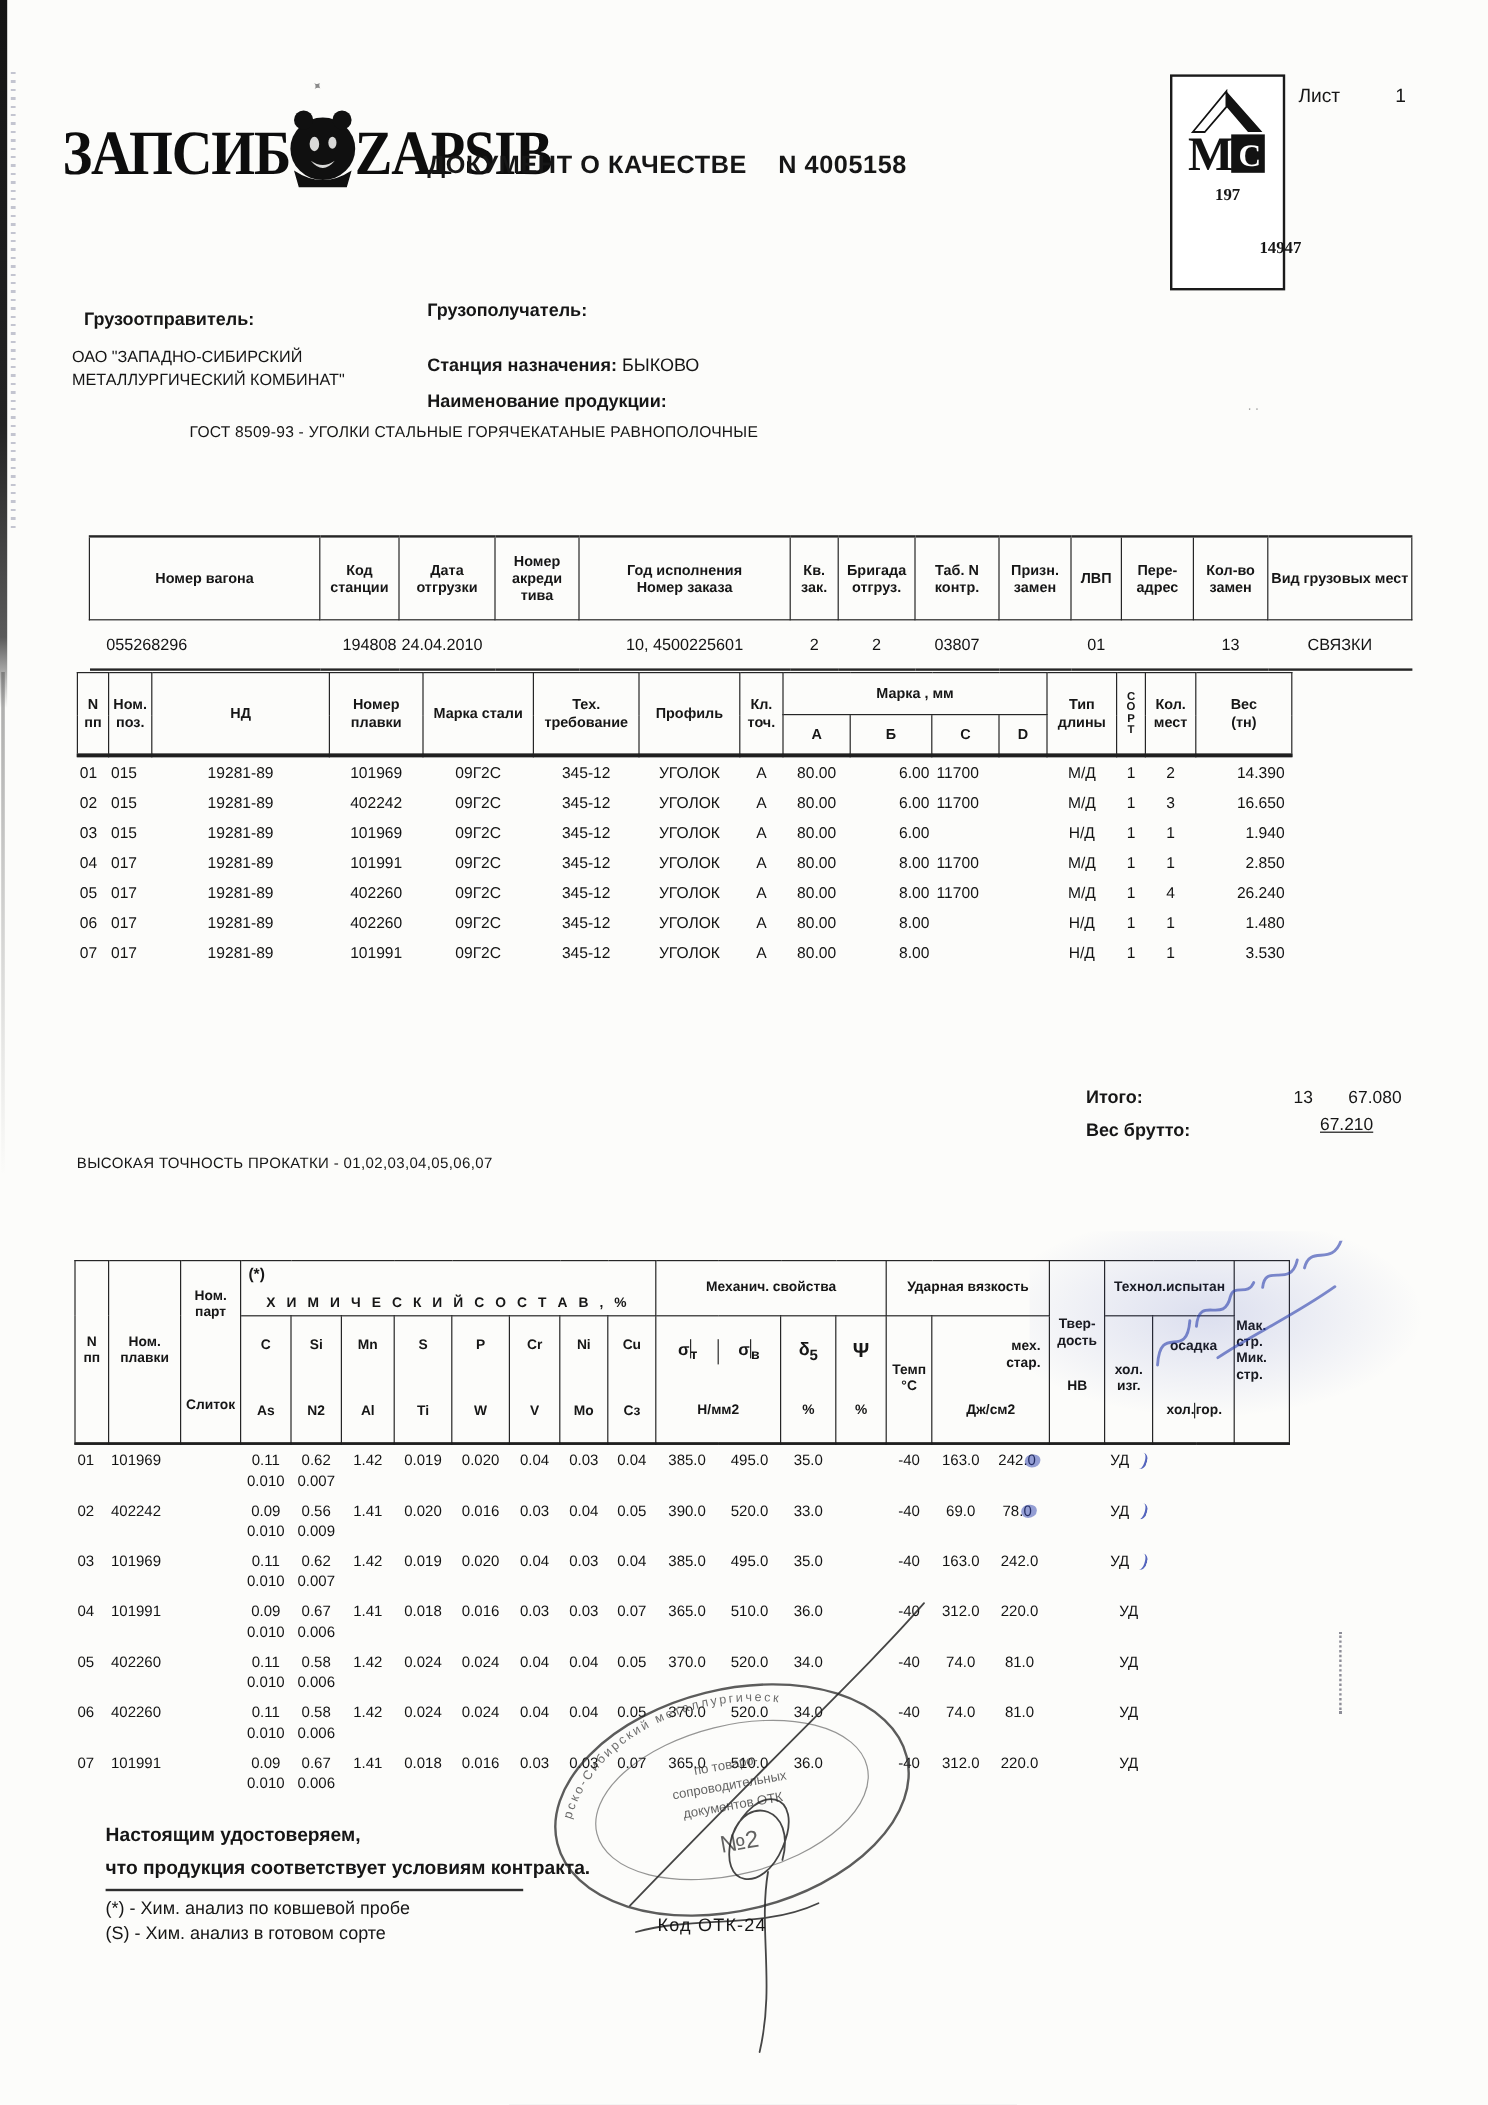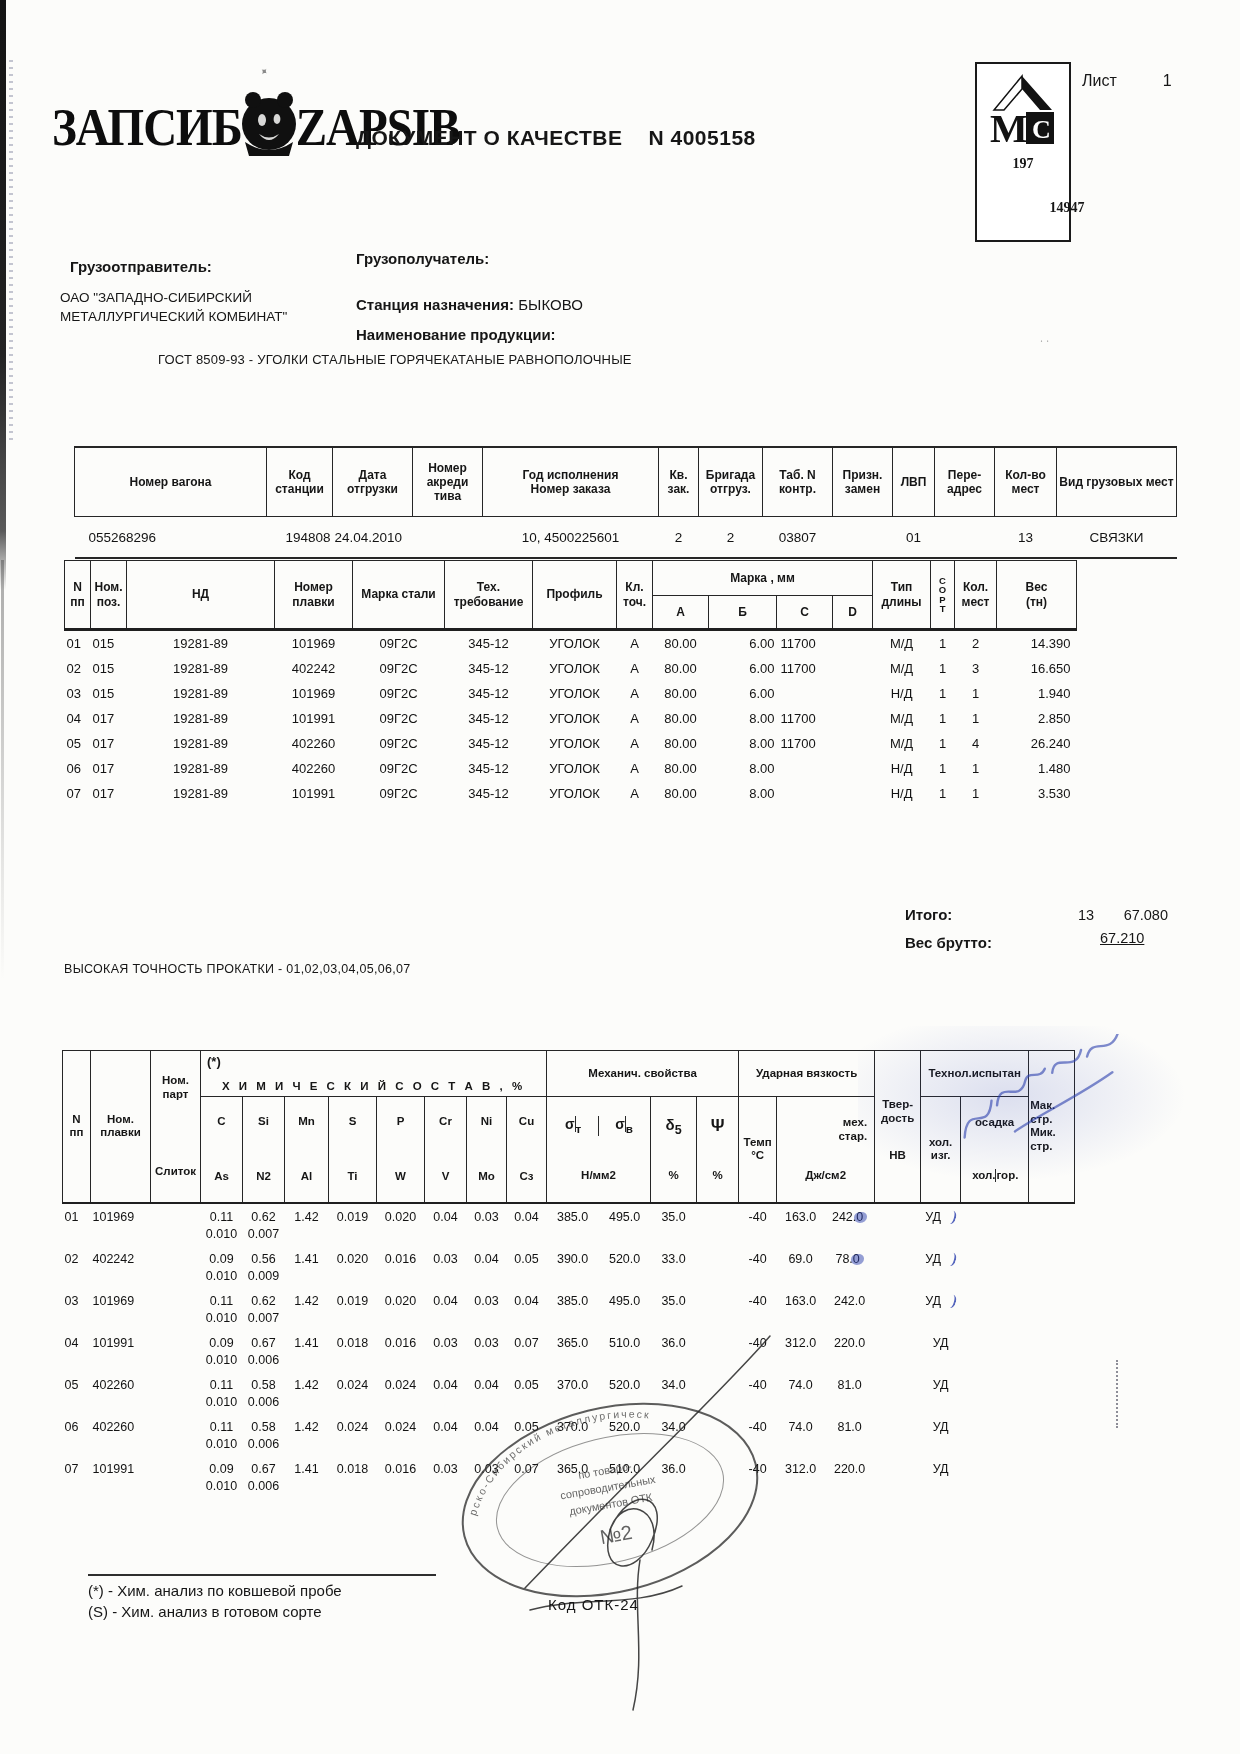--- a/index.html
+++ b/index.html
@@ -188,21 +188,21 @@
           <th>Бригада
 отгруз.</th>
           <th>Таб. N
 контр.</th>
           <th>Призн.
 замен</th>
           <th>ЛВП</th>
           <th>Пере-
 адрес</th>
           <th>Кол-во
-мест</th>
+замен</th>
           <th>Вид грузовых мест</th>
         </tr>
       </thead>
     <tbody id="wagon-body">
         <tr>
           <td class="al pl14">055268296</td>
           <td class="ar">194808</td>
           <td class="al">24.04.2010</td>
           <td class="ac"></td>
           <td class="ac">10, 4500225601</td>
@@ -853,20 +853,22 @@
     <g fill="none" stroke="rgba(43,63,174,.6)" stroke-width="2.4" stroke-linecap="round" transform="rotate(-16 105 60)">
       <path d="M10 78 C 22 44, 34 82, 46 50"></path>
       <path d="M50 56 C 60 30, 72 62, 84 40 C 90 30, 98 44, 106 34"></path>
       <path d="M112 40 C 120 20, 134 48, 146 26"></path>
       <path d="M150 34 C 160 16, 172 40, 186 20"></path>
       <path d="M60 86 C 90 76, 130 70, 170 56"></path>
     </g>
   </svg>
   <div class="abs pen-dots"></div>
 
+  <div class="abs certify pre">Настоящим удостоверяем,
+что продукция соответствует условиям контракта.</div>
   <div class="abs rule"></div>
   <div class="abs footnotes pre">(*) - Хим. анализ по ковшевой пробе
 (S) - Хим. анализ в готовом сорте</div>
   <div class="abs code-otk">Код ОТК-24</div>
 
   <svg class="abs stamp-svg" width="380" height="440" viewBox="0 0 380 440">
     <g transform="rotate(-14 180 222)">
       <ellipse cx="180" cy="222" rx="150" ry="92" fill="none" stroke="#2e2e2e" stroke-width="2" opacity=".78"></ellipse>
       <ellipse cx="180" cy="222" rx="116" ry="62" fill="none" stroke="#2e2e2e" stroke-width="1" opacity=".5"></ellipse>
     </g>

